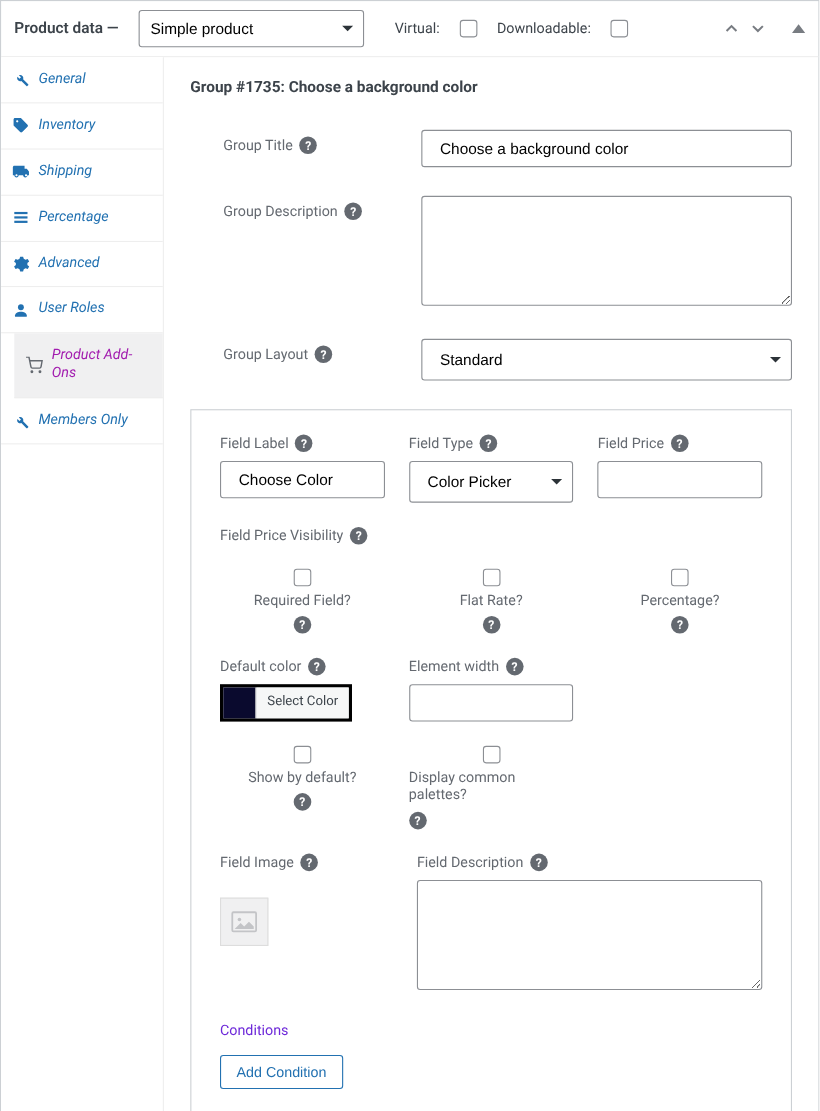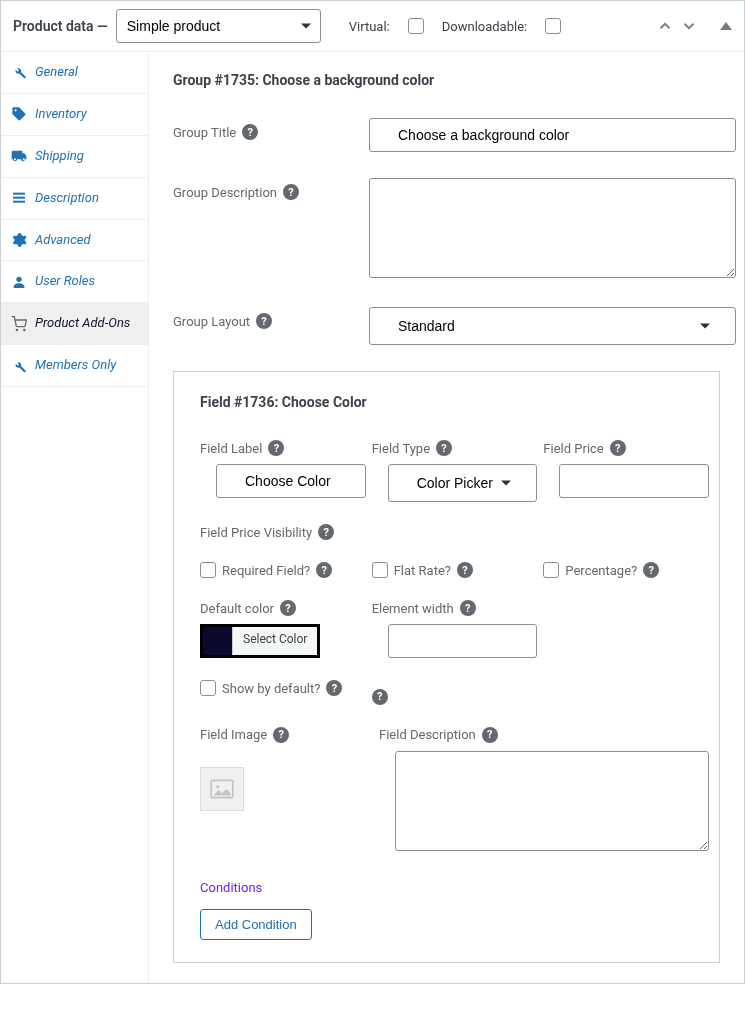--- a/index.html
+++ b/index.html
@@ -1,47 +1,47 @@
 <!DOCTYPE html>
 <html><head>
 <meta charset="utf-8">
 <style>
 * { box-sizing: border-box; margin: 0; padding: 0; }
 body { font-family: -apple-system, BlinkMacSystemFont, "Segoe UI", Roboto, sans-serif; font-size: 13px; color: #3c434a; background: #fff; }
 .panel { border: 1px solid #ccd0d4; width: 745px; }
 .header { display: flex; align-items: center; padding: 8px 12px; border-bottom: 1px solid #eee; }
-.header-title { font-weight: 600; font-size: 14px; margin-right: 8px; }
+.header-title { font-weight: 600; font-size: 14px; margin-right: 18px; }
 .header-select { width: 205px; height: 34px; padding: 0 28px 0 10px; border: 1px solid #8c8f94; border-radius: 3px; font-size: 14px; background: #fff; appearance: none; position: relative; }
 .select-wrap { position: relative; display: inline-block; }
 .select-wrap::after { content: ""; position: absolute; right: 10px; top: 50%; transform: translateY(-50%); width: 0; height: 0; border-left: 5px solid transparent; border-right: 5px solid transparent; border-top: 5px solid #2c3338; pointer-events: none; }
 .chk-group { margin-left: 28px; display: flex; align-items: center; gap: 18px; font-size: 13px; }
 .chk-group label { display: flex; align-items: center; gap: 18px; }
 .chk { width: 16px; height: 16px; border: 1px solid #8c8f94; border-radius: 3px; background: #fff; display: inline-block; }
 .header-icons { margin-left: auto; display: flex; gap: 6px; color: #787c82; align-items: center; }
 .header-icons svg { width: 18px; height: 18px; }
 .content { display: flex; }
 .sidebar { width: 148px; border-right: 1px solid #eee; background: #fff; }
 .sidebar-item { display: flex; align-items: center; gap: 8px; padding: 12px 10px; color: #2271b1; font-size: 13px; cursor: pointer; border-bottom: 1px solid #eee; line-height: 1.3; font-style: italic; }
-.sidebar-item.active { background: #f0f0f1; color: #0f172a; }
+.sidebar-item.active { background: #f0f0f1; color: #a21caf; margin-left: 12px; }
 .sidebar-icon { width: 16px; height: 16px; flex-shrink: 0; display: flex; align-items: center; justify-content: center; }
 .main { flex: 1; padding: 20px 24px; }
 .group-title { font-weight: 700; font-size: 14px; margin-bottom: 30px; }
 .form-row { display: flex; margin-bottom: 26px; align-items: flex-start; }
-.form-label { width: 180px; color: #646970; font-size: 13px; display: flex; align-items: center; gap: 6px; padding-top: 6px; }
+.form-label { width: 180px; color: #646970; font-size: 13px; display: flex; align-items: center; gap: 6px; padding-top: 6px; margin-left: 30px; }
 .form-control { flex: 1; }
-.text-input, .textarea, .form-select { width: 100%; border: 1px solid #8c8f94; border-radius: 3px; padding: 8px 28px; font-size: 14px; background: #fff; margin-left: 16px; }
+.text-input, .textarea, .form-select { width: 100%; border: 1px solid #8c8f94; border-radius: 3px; padding: 8px 16px; font-size: 14px; background: #fff; }
 .textarea { height: 100px; resize: both; }
 .form-select { height: 38px; appearance: none; }
 .help { width: 16px; height: 16px; border-radius: 50%; background: #646970; color: #fff; display: inline-flex; align-items: center; justify-content: center; font-size: 11px; font-weight: 700; cursor: help; }
 .field-box { border: 1px solid #ccd0d4; padding: 22px 26px; margin-top: 10px; }
 .field-title { font-weight: 700; font-size: 14px; margin-bottom: 30px; }
 .cols { display: flex; gap: 22px; margin-bottom: 22px; }
 .col { flex: 1; }
 .col-label { color: #646970; font-size: 13px; margin-bottom: 8px; display: flex; align-items: center; gap: 6px; }
-.chk-label { display: flex; align-items: center; gap: 6px; color: #646970; font-size: 13px; }
+.chk-label { display: flex; align-items: center; gap: 6px; color: #646970; font-size: 13px; flex-direction: column; }
 .color-swatch { width: 30px; height: 28px; background: #0a0a2e; display: inline-block; vertical-align: middle; border: 1px solid #ccc; }
 .color-btn { display: inline-block; padding: 5px 10px; border: 1px solid #ccc; background: #f6f7f7; font-size: 12px; vertical-align: middle; cursor: pointer; }
 .img-placeholder { width: 44px; height: 44px; background: #f0f0f1; border: 1px solid #ddd; display: flex; align-items: center; justify-content: center; margin-top: 24px; }
 .cond-btn { padding: 7px 14px; border: 1px solid #2271b1; border-radius: 3px; color: #2271b1; background: #fff; font-size: 13px; cursor: pointer; }
 .section-label { color: #6d28d9; font-size: 13px; margin-bottom: 14px; margin-top: 6px; }
 .triangle-up { width: 0; height: 0; border-left: 6px solid transparent; border-right: 6px solid transparent; border-bottom: 8px solid #787c82; }
 .small-select-wrap { position: relative; width: 162px; }
 .small-select-wrap::after { content: ""; position: absolute; right: 10px; top: 50%; transform: translateY(-50%); width: 0; height: 0; border-left: 5px solid transparent; border-right: 5px solid transparent; border-top: 5px solid #2c3338; pointer-events: none; }
 </style>
 </head>
@@ -104,21 +104,21 @@
         <span>Shipping</span>
       </div>
       <div class="sidebar-item">
         <span class="sidebar-icon">
             <svg viewBox="0 0 24 24" fill="currentColor">
               <rect x="3" y="4" width="18" height="3"></rect>
               <rect x="3" y="10" width="18" height="3"></rect>
               <rect x="3" y="16" width="18" height="3"></rect>
             </svg>
           </span>
-        <span>Description</span>
+        <span>Percentage</span>
       </div>
       <div class="sidebar-item">
         <span class="sidebar-icon">
             <svg viewBox="0 0 24 24" fill="currentColor">
               <path d="M12 8c-2.2 0-4 1.8-4 4s1.8 4 4 4 4-1.8 4-4-1.8-4-4-4zm8.9 4c0-.5 0-.9-.1-1.4l2.5-1.9-2-3.5-3 1c-.7-.6-1.5-1-2.4-1.3L15 2h-4l-.9 3c-.9.3-1.7.7-2.4 1.3l-3-1-2 3.5 2.5 1.9c-.1.5-.1.9-.1 1.4s0 .9.1 1.4l-2.5 1.9 2 3.5 3-1c.7.6 1.5 1 2.4 1.3l.9 3h4l.9-3c.9-.3 1.7-.7 2.4-1.3l3 1 2-3.5-2.5-1.9c.1-.5.1-.9.1-1.4z"></path>
             </svg>
           </span>
         <span>Advanced</span>
       </div>
       <div class="sidebar-item">
@@ -181,21 +181,20 @@
         <div class="form-control">
           <div class="select-wrap" style="width:100%">
             <select class="form-select">
               <option>Standard</option>
             </select>
           </div>
         </div>
       </div>
 
       <div class="field-box">
-        <div class="field-title">Field #1736: Choose Color</div>
 
         <div class="cols">
           <div class="col">
             <div class="col-label">
               <span>Field Label</span>
               <span class="help">?</span>
             </div>
             <input type="text" class="text-input" value="Choose Color" style="">
           </div>
           <div class="col">
@@ -272,20 +271,24 @@
 
         <div class="cols">
           <div class="col">
             <div class="chk-label">
               <span class="chk"></span>
               <span>Show by default?</span>
               <span class="help">?</span>
             </div>
           </div>
           <div class="col">
+            <div class="chk-label">
+              <span class="chk"></span>
+              <span>Display common palettes?</span>
+            </div>
             <div style="margin-top:8px"><span class="help">?</span></div>
           </div>
           <div class="col"></div>
         </div>
 
         <div class="cols" style="margin-bottom:26px">
           <div class="col">
             <div class="col-label">
               <span>Field Image</span>
               <span class="help">?</span>

